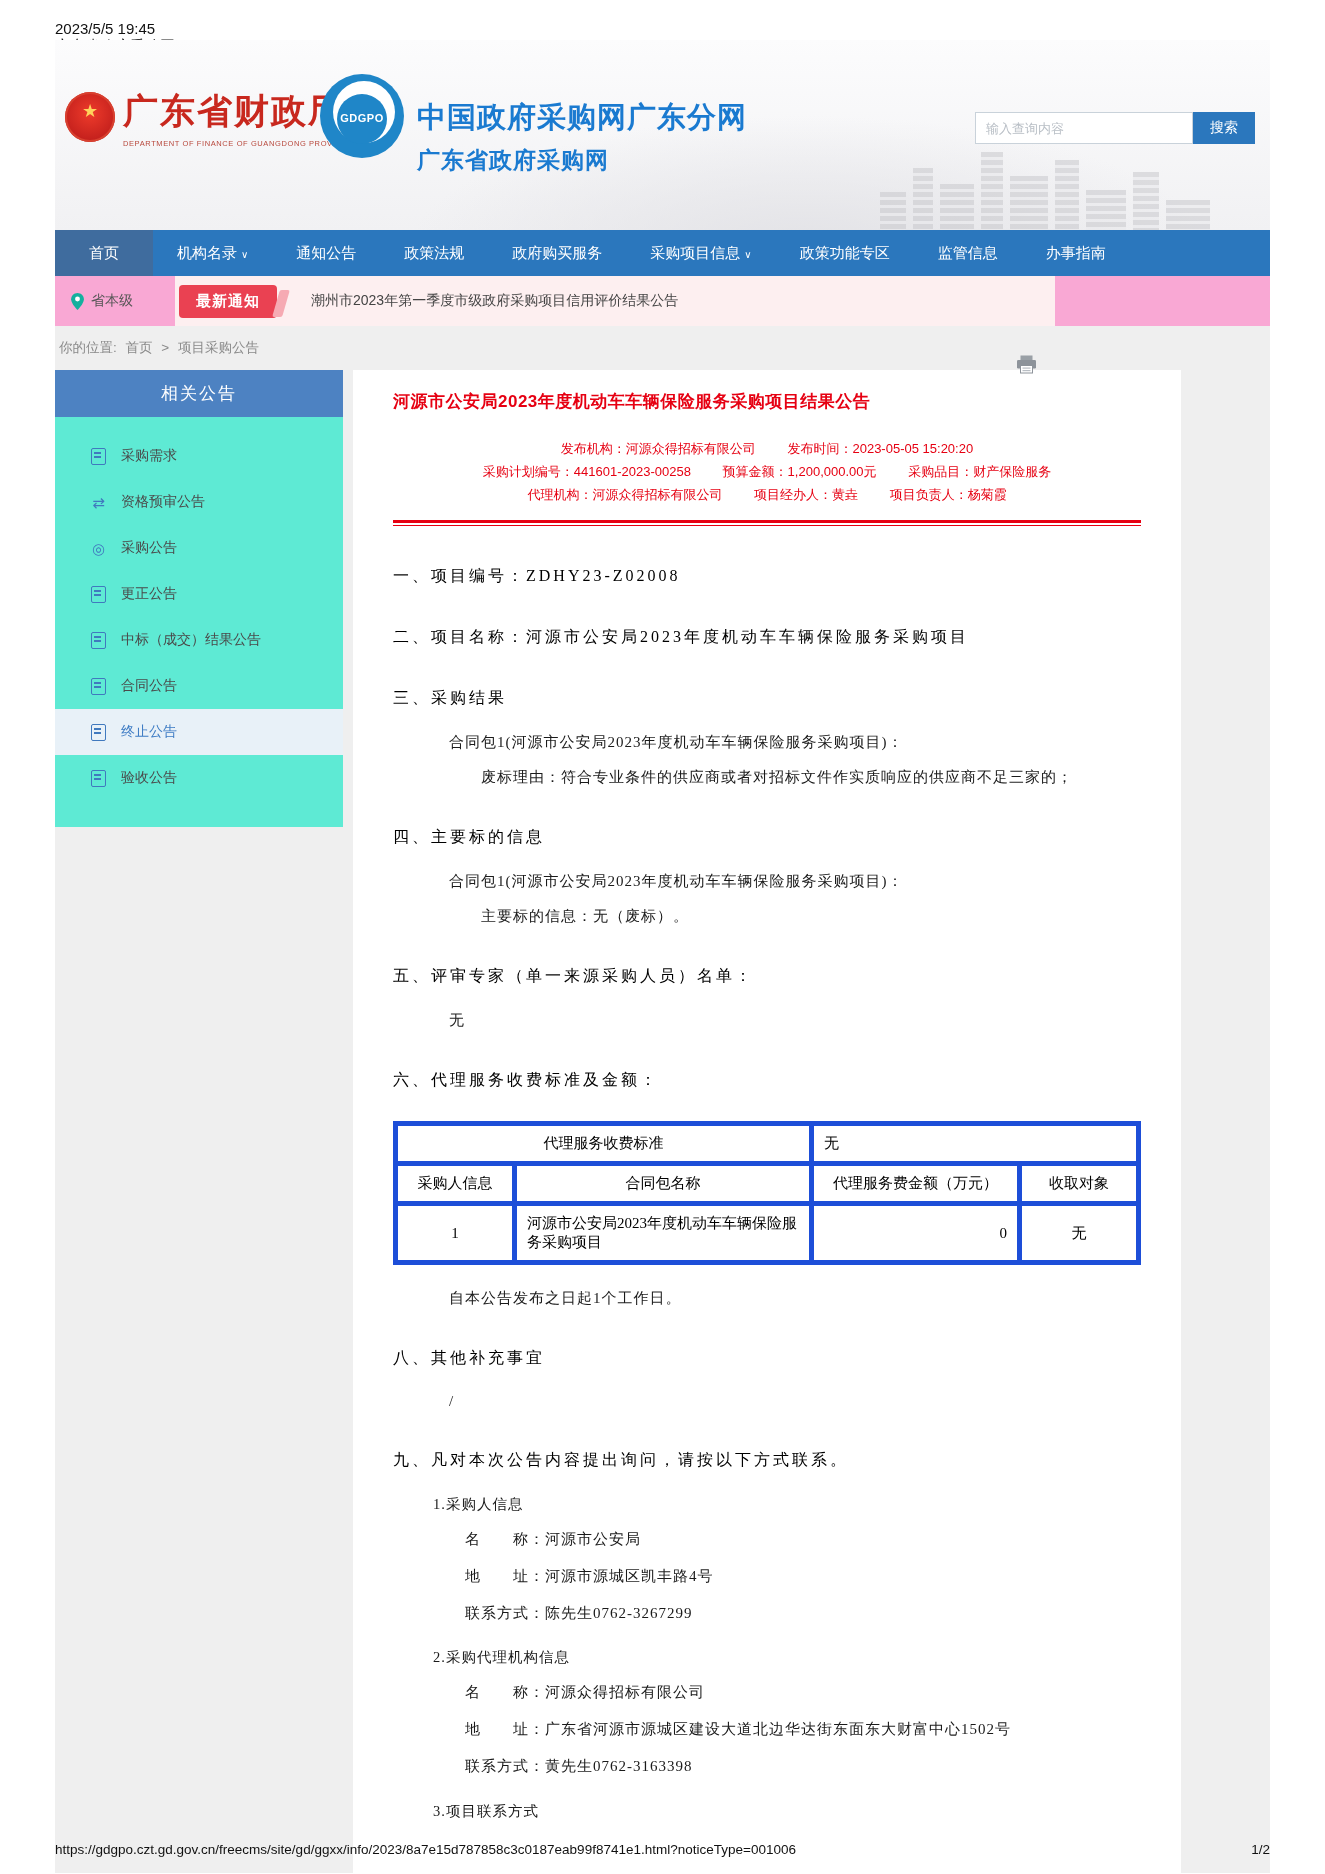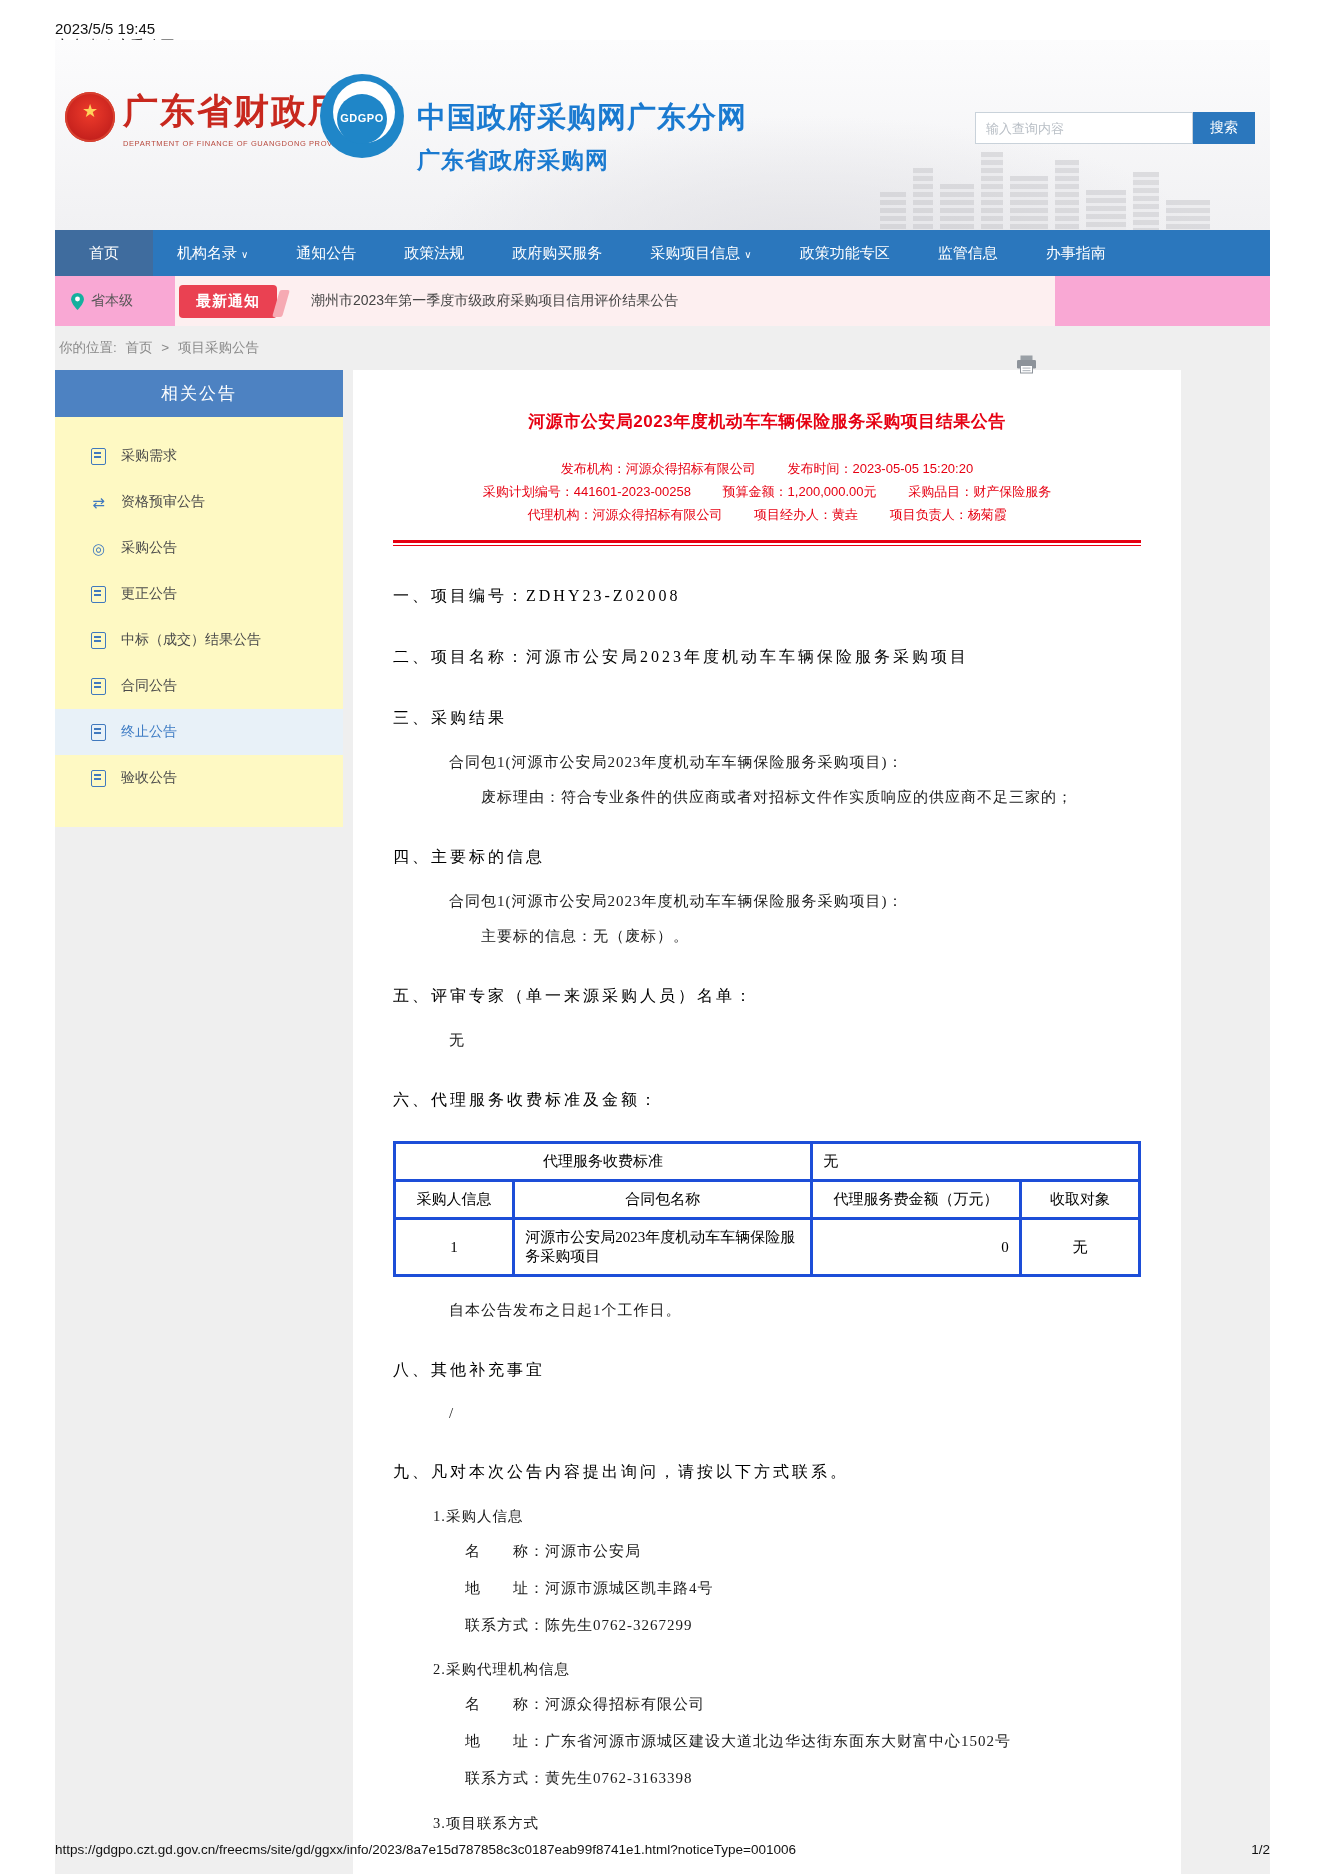--- a/index.html
+++ b/index.html
@@ -58,42 +58,42 @@
   .badge::after{content:"";position:absolute;right:-9px;top:5px;width:10px;height:27px;background:#f6aab3;transform:skewX(-16deg);border-radius:2px;}
   .notice-link{margin-left:34px;color:#444;cursor:pointer;}
   
   .breadcrumb{background:#efefef;padding:13px 0 13px 4px;font-size:13.5px;color:#8a8a8a;}
   .breadcrumb .bc-link{cursor:pointer;}
   .breadcrumb span{margin-right:5px;}
   
   .content{display:flex;background:#efefef;min-height:1425px;align-items:flex-start;}
   .sidebar{width:288px;flex:none;}
   .sidebar-title{height:47px;background:#4d82c2;color:#fff;font-size:17px;letter-spacing:2px;display:flex;align-items:center;justify-content:center;}
-  .sidebar-body{background:#fef9c3;padding:16px 0 26px;}
+  .sidebar-body{background:#5eead4;padding:16px 0 26px;}
   .side-item{height:46px;display:flex;align-items:center;gap:15px;padding-left:36px;font-size:14px;color:#4a4a4a;cursor:pointer;}
   .side-item.active{background:#e8f1f8;color:#3e7cc4;}
   .ico-doc{position:relative;width:13px;height:15px;border:1.5px solid #4079be;border-radius:2px;flex:none;}
   .ico-doc::before{content:"";position:absolute;left:2px;top:3.5px;width:6.5px;height:1.5px;background:#4079be;box-shadow:0 4px 0 #4079be;}
   .ico-glyph{color:#4079be;font-size:15px;width:15px;text-align:center;flex:none;line-height:1;}
   
   .main-panel{width:828px;margin-left:10px;background:#fff;box-sizing:border-box;padding:0 40px 52px;}
-  .ann-title{margin:0;padding-top:40px;text-align:center;color:#e60012;font-size:17px;font-weight:bold;letter-spacing:.5px;}
+  .ann-title{margin:0;padding-top:20px;text-align:left;color:#e60012;font-size:17px;font-weight:bold;letter-spacing:.5px;}
   .meta{margin-top:24px;text-align:center;color:#e60012;font-size:13px;line-height:23px;}
   .meta .pair{display:inline-block;margin:0 14px;white-space:nowrap;}
   .sep-thick{margin-top:14px;border-top:3px solid #e60012;}
   .sep-thin{margin-top:2px;border-top:1px solid #e60012;}
   .doc{font-family:"Liberation Serif","DejaVu Serif",serif;color:#1a1a1a;}
   .sec{margin-top:40px;font-size:16px;letter-spacing:3px;color:#000;}
   .sub1{margin:24px 0 0 56px;font-size:15px;letter-spacing:1px;}
   .sub2{margin:16px 0 0 88px;font-size:15px;letter-spacing:1px;}
   .cnum{margin:24px 0 0 40px;font-size:14.5px;letter-spacing:1px;}
   .cline{margin:15px 0 0 72px;font-size:15px;letter-spacing:1px;line-height:1.45;}
   
   table.fee{margin-top:30px;width:100%;border-collapse:collapse;border:2px solid #000;font-family:"Liberation Serif","DejaVu Serif",serif;font-size:15px;color:#000;}
-  table.fee td{border:3px solid #1d4ed8;padding:8px 10px;height:36px;box-sizing:border-box;}
+  table.fee td{border:5px solid #1d4ed8;padding:8px 10px;height:36px;box-sizing:border-box;}
   .tc{text-align:center;}
   .tl{text-align:left;}
   .tr-al{text-align:right;}
   .w1{width:16%;} .w2{width:40%;} .w3{width:28%;} .w4{width:16%;}
   
   .print-ico{position:absolute;left:1016px;top:355px;cursor:pointer;}
   
   .footer{position:absolute;left:55px;right:55px;bottom:17px;display:flex;justify-content:space-between;font-size:13.5px;color:#111;}
 </style>
 </head>

